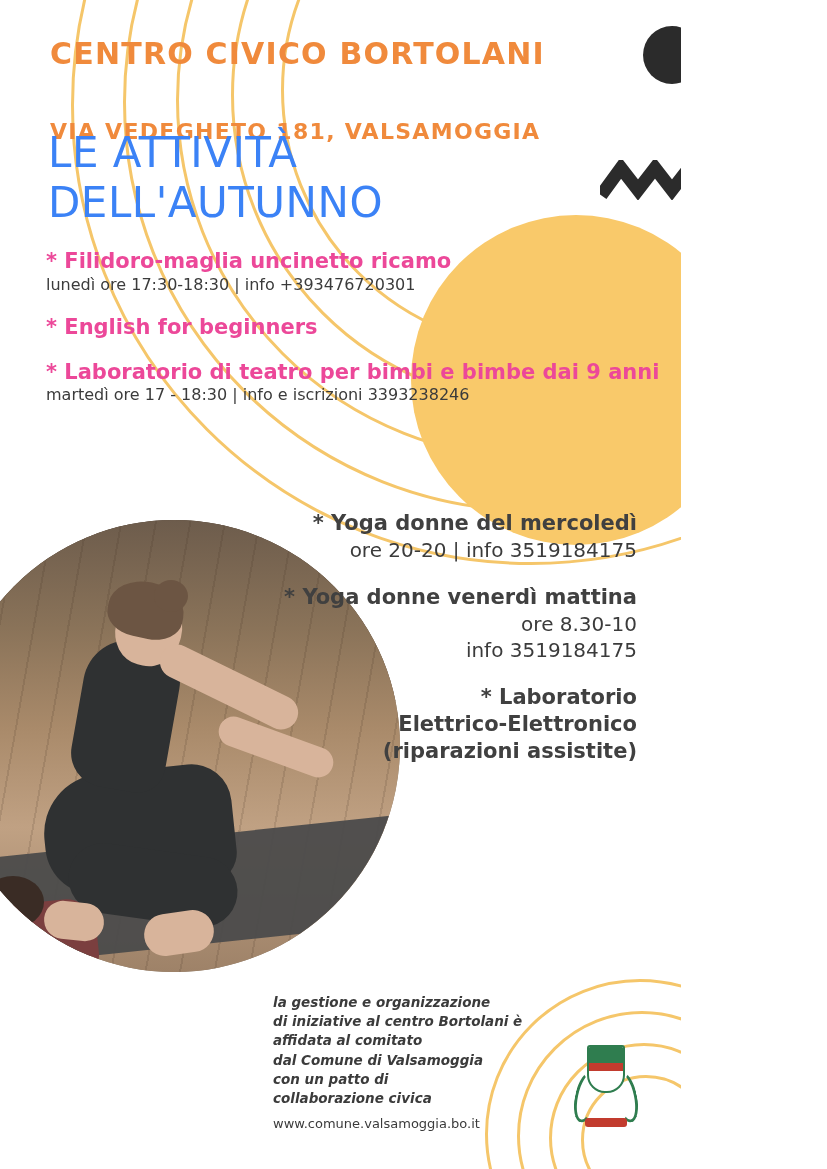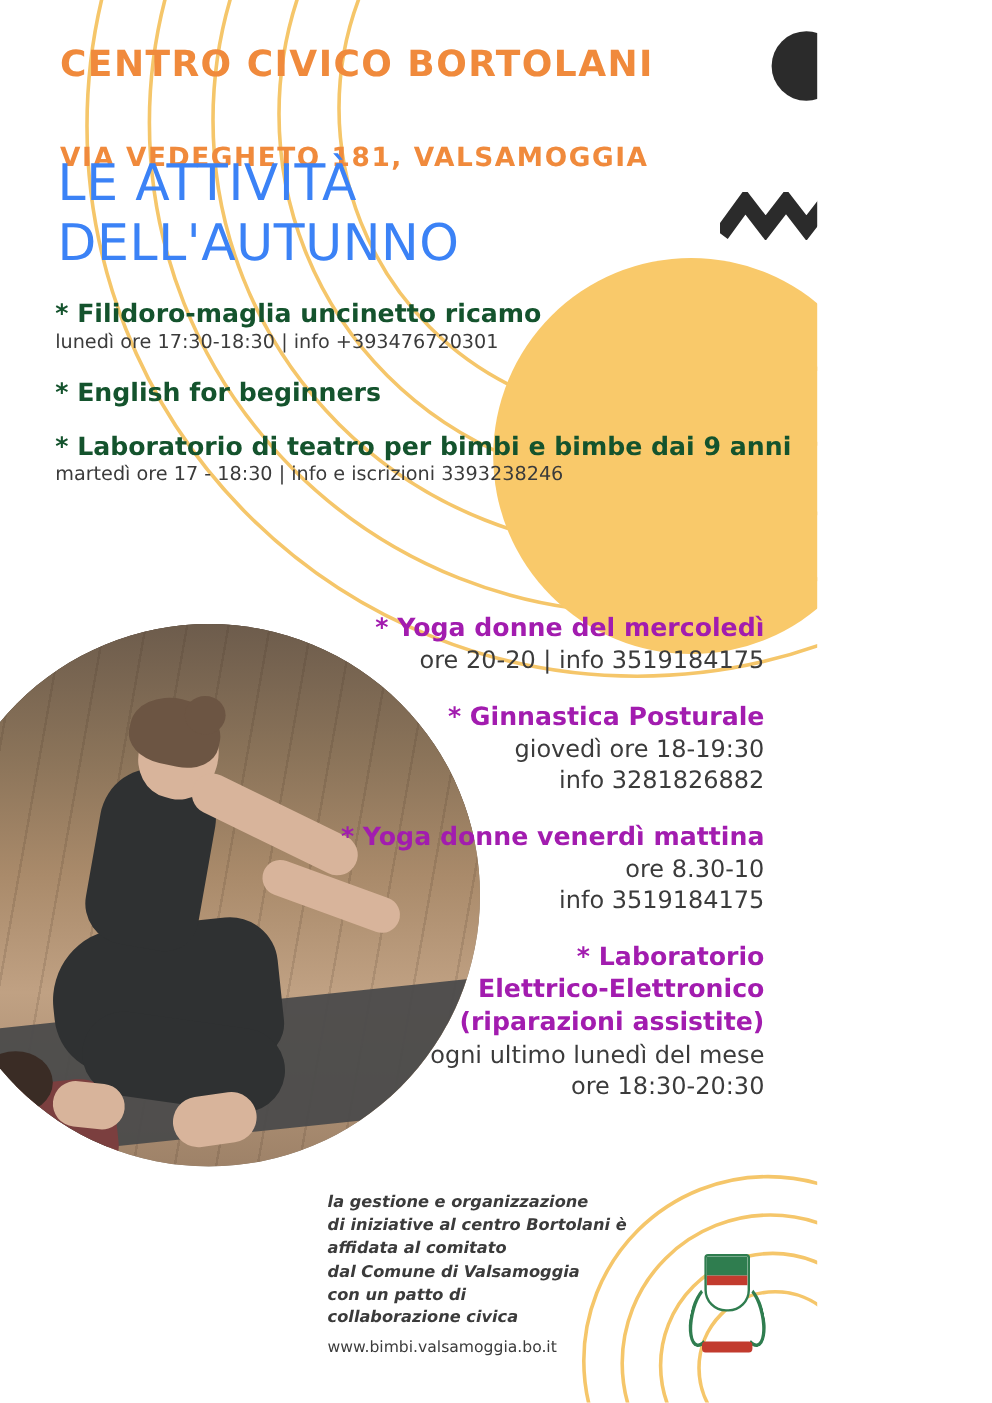--- a/index.html
+++ b/index.html
@@ -183,39 +183,39 @@
     letter-spacing: 0.5px;
     color: #3b82f6;
     white-space: pre-line;
   }
 
   .list-left { position: absolute; left: 46px; top: 248px; width: 720px; }
   .item { margin-bottom: 18px; }
   .item .head-line {
     font-size: 21px;
     font-weight: bold;
-    color: #14532d;
+    color: #ec4899;
     line-height: 1.28;
   }
   .item .sub-line {
     font-size: 16px;
     color: #3b3b3b;
     line-height: 1.3;
   }
 
   .list-right {
     position: absolute; right: 44px; top: 510px;
     width: 430px;
     text-align: right;
   }
   .item-r { margin-bottom: 20px; }
   .item-r .head-line {
     font-size: 21px;
     font-weight: bold;
-    color: #a21caf;
+    color: #404040;
     line-height: 1.3;
     white-space: pre-line;
   }
   .item-r .sub-line {
     font-size: 20px;
     color: #3b3b3b;
     line-height: 1.32;
     white-space: pre-line;
   }
 
@@ -337,46 +337,39 @@
       <div class="sub-line">martedì ore 17 - 18:30 | info e iscrizioni 3393238246</div>
     </div>
   </div>
 
   <div class="list-right">
     <div class="item-r">
       <div class="head-line">* Yoga donne del mercoledì</div>
       <div class="sub-line">ore 20-20 | info 3519184175</div>
     </div>
     <div class="item-r">
-      <div class="head-line">* Ginnastica Posturale</div>
-      <div class="sub-line">giovedì  ore 18-19:30
-info 3281826882</div>
-    </div>
-    <div class="item-r">
       <div class="head-line">* Yoga donne venerdì mattina</div>
       <div class="sub-line">ore 8.30-10
 info 3519184175</div>
     </div>
     <div class="item-r">
       <div class="head-line">* Laboratorio
 Elettrico-Elettronico
 (riparazioni assistite)</div>
-      <div class="sub-line">ogni ultimo lunedì del mese
-ore 18:30-20:30</div>
     </div>
   </div>
 
   <div class="footer">
     <div class="note">la gestione e organizzazione
 di iniziative al centro Bortolani è
 affidata al comitato
 dal Comune di Valsamoggia
 con un patto di
 collaborazione civica</div>
-    <div class="url">www.bimbi.valsamoggia.bo.it</div>
+    <div class="url">www.comune.valsamoggia.bo.it</div>
   </div>
 
   <div class="crest">
     <div class="crest-leaf-l"></div>
     <div class="crest-leaf-r"></div>
     <div class="crest-shield">
       <div class="crest-band"></div>
       <div class="crest-band2"></div>
     </div>
     <div class="crest-ribbon"></div>

